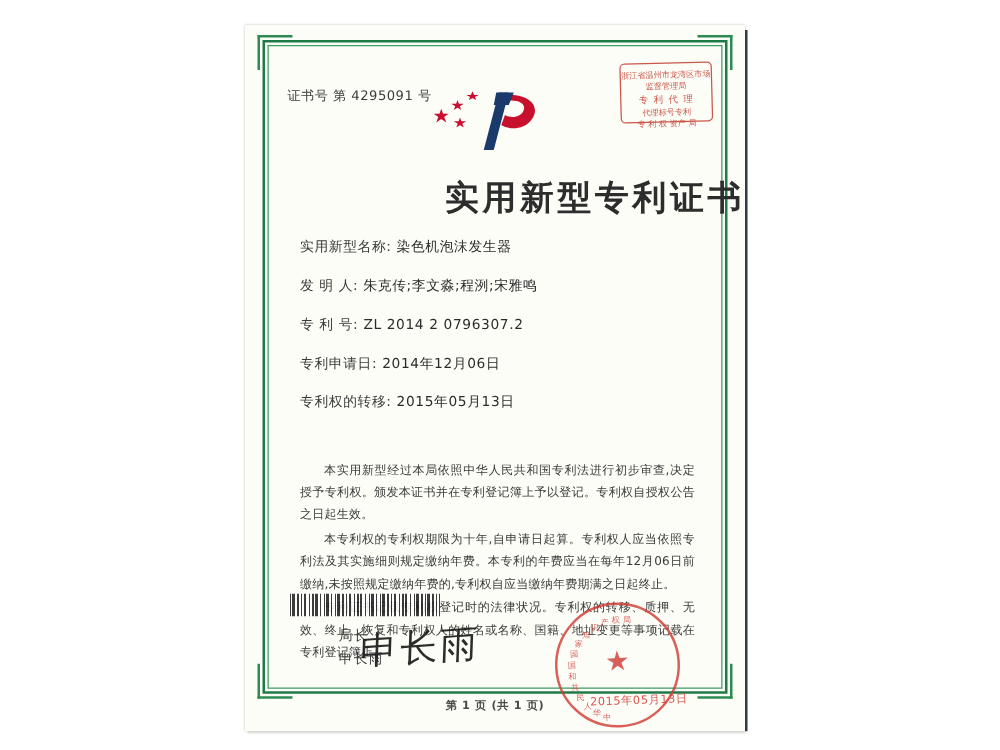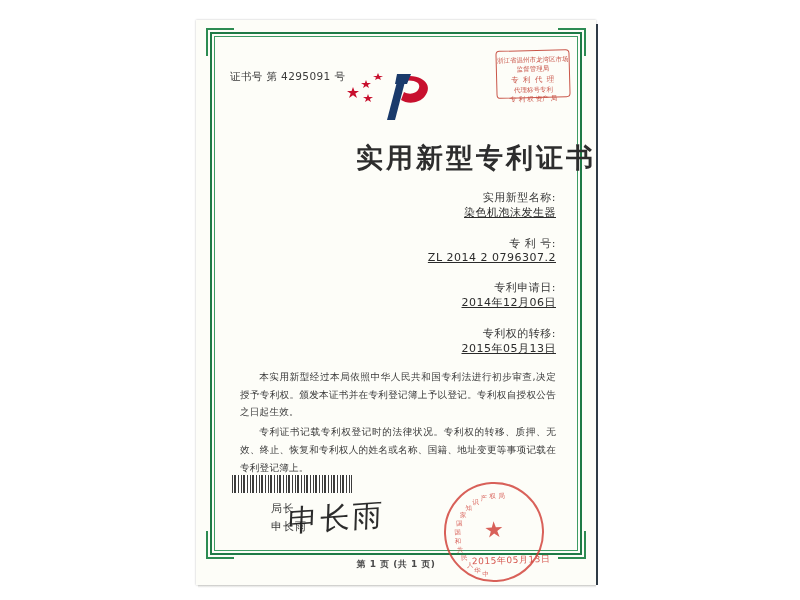--- a/index.html
+++ b/index.html
@@ -129,33 +129,31 @@
   .fields {
     position: absolute;
     left: 44px;
     top: 170px;
     right: 40px;
     font-size: 11px;
     color: #3a3a3a;
   }
   .field-row {
     display: flex;
-    align-items: flex-end;
+    align-items: center;
     margin-bottom: 16px;
     letter-spacing: 0.5px;
-    flex-direction: column;
   }
   .field-label {
     white-space: nowrap;
     color: #3a3a3a;
   }
   .field-value {
     margin-left: 4px;
     color: #2b2b2b;
-    text-decoration: underline;
   }
 
   
   .body-text {
     position: absolute;
     left: 44px;
     right: 40px;
     top: 348px;
     font-size: 9.6px;
     line-height: 1.85;
@@ -305,35 +303,40 @@
     </svg>
 
     <div class="doc-title">实用新型专利证书</div>
 
     <div class="fields">
       <div class="field-row">
         <span class="field-label">实用新型名称:</span>
         <span class="field-value">染色机泡沫发生器</span>
       </div>
       <div class="field-row">
+        <span class="field-label">发 明 人:</span>
+        <span class="field-value">朱克传;李文淼;程洌;宋雅鸣</span>
+      </div>
+      <div class="field-row">
         <span class="field-label">专 利 号:</span>
         <span class="field-value">ZL 2014 2 0796307.2</span>
       </div>
       <div class="field-row">
         <span class="field-label">专利申请日:</span>
         <span class="field-value">2014年12月06日</span>
       </div>
       <div class="field-row">
         <span class="field-label">专利权的转移:</span>
         <span class="field-value">2015年05月13日</span>
       </div>
     </div>
 
     <div class="body-text">
       <p>本实用新型经过本局依照中华人民共和国专利法进行初步审查,决定授予专利权。颁发本证书并在专利登记簿上予以登记。专利权自授权公告之日起生效。</p>
+      <p>本专利权的专利权期限为十年,自申请日起算。专利权人应当依照专利法及其实施细则规定缴纳年费。本专利的年费应当在每年12月06日前缴纳,未按照规定缴纳年费的,专利权自应当缴纳年费期满之日起终止。</p>
       <p>专利证书记载专利权登记时的法律状况。专利权的转移、质押、无效、终止、恢复和专利权人的姓名或名称、国籍、地址变更等事项记载在专利登记簿上。</p>
     </div>
 
     <div class="barcode"></div>
 
     <div class="sig-block">
       <div>局长</div>
       <div>申长雨</div>
     </div>
     <div class="handwriting">申长雨</div>

